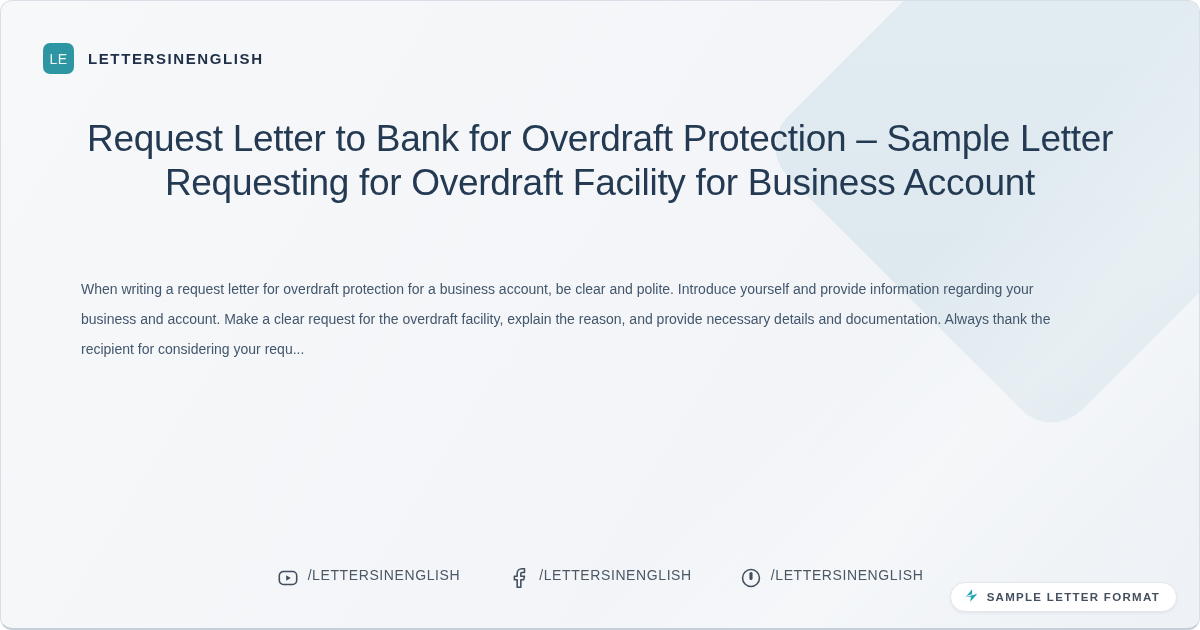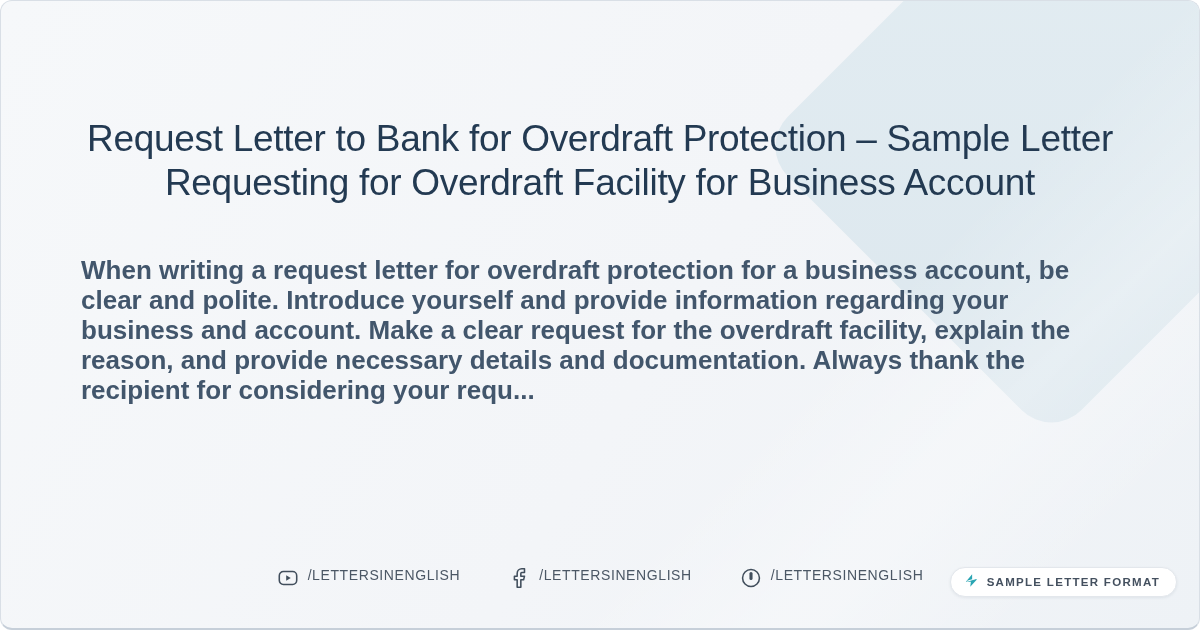--- a/index.html
+++ b/index.html
@@ -55,41 +55,41 @@
   .headline {
     position: absolute; left: 60px; right: 60px; top: 116px;
     text-align: center;
     color: #233a52;
     font-size: 37px; line-height: 43.5px; font-weight: 500;
     letter-spacing: -0.3px;
   }
 
   
   .summary {
-    position: absolute; left: 80px; top: 254px; width: 1002px;
+    position: absolute; left: 80px; top: 273px; width: 1002px;
     color: #42566c;
-    font-size: 26px; line-height: 30px; font-weight: 700;
+    font-size: 14px; line-height: 30px; font-weight: 400;
   }
 
   
   .social-row {
     position: absolute; left: 0; right: 0; top: 566px;
     display: flex; justify-content: center; align-items: center; gap: 48px;
   }
   .social-item { display: flex; gap: 9px; }
   .social-item svg { display: block; }
   .social-handle {
     color: #4b5765; font-size: 14px; letter-spacing: 0.6px; font-weight: 400;
   }
   .icon-stroke { stroke: #414e5c; fill: none; stroke-width: 1.7; stroke-linecap: round; stroke-linejoin: round; }
   .icon-fill { fill: #414e5c; stroke: none; }
 
   
   .badge {
-    position: absolute; right: 22px; bottom: 31px;
+    position: absolute; right: 22px; bottom: 16px;
     height: 30px;
     display: flex; align-items: center; gap: 8px;
     padding: 0 16px 0 13px;
     background: #ffffff;
     border: 1px solid #e3e7ec;
     border-radius: 999px;
     box-shadow: 0 1px 3px rgba(30,47,71,0.08);
   }
   .badge-label {
     color: #44506 0;
@@ -98,20 +98,26 @@
   }
 </style>
 </head>
 <body>
 
 <div class="card">
 
   <div class="diamond"></div>
   <div class="sheen"></div>
 
+  <div class="brand-row">
+    <div class="logo-box">
+      <span>LE</span>
+    </div>
+    <span class="brand-name">LETTERSINENGLISH</span>
+  </div>
 
   <h1 class="headline">Request Letter to Bank for Overdraft Protection – Sample Letter Requesting for Overdraft Facility for Business Account</h1>
 
   <p class="summary">When writing a request letter for overdraft protection for a business account, be clear and polite. Introduce yourself and provide information regarding your business and account. Make a clear request for the overdraft facility, explain the reason, and provide necessary details and documentation. Always thank the recipient for considering your requ...</p>
 
   <div class="social-row">
 
     <div class="social-item">
       <span>
         <svg width="22" height="22" viewBox="0 0 24 24">

